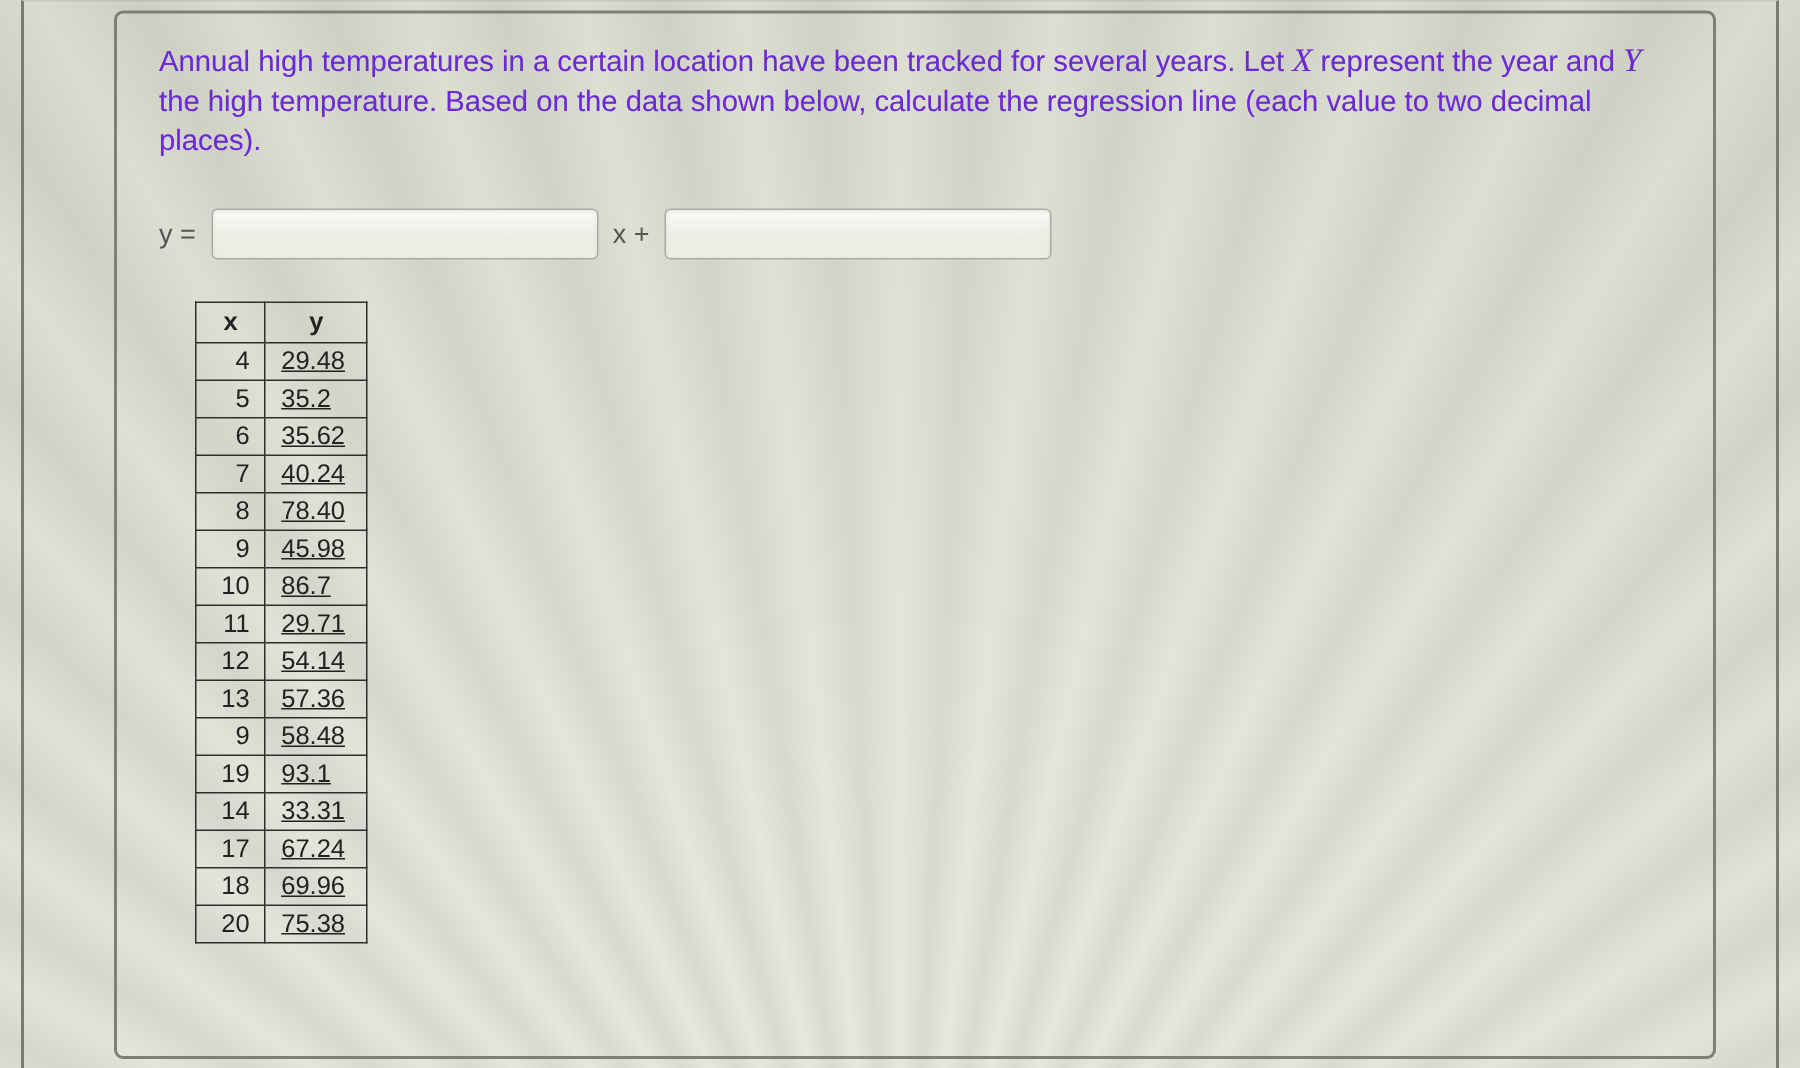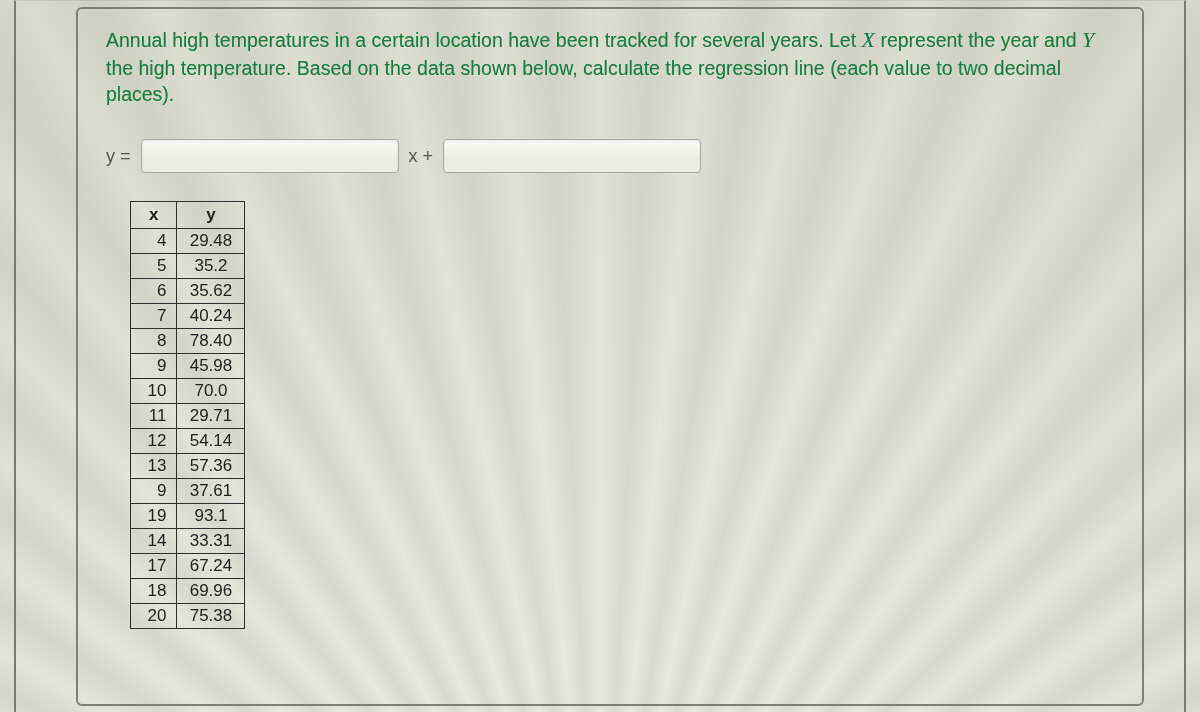--- a/index.html
+++ b/index.html
@@ -34,21 +34,21 @@
   .problem-box {
     position: absolute;
     left: 60px; top: 6px; right: 40px; bottom: 6px;
     border: 2px solid #7f8075;
     border-radius: 6px;
     padding: 16px 28px 10px 28px;
     background: rgba(0,0,0,0);
   }
 
   .prompt {
-    color: #15803d;
+    color: #6d28d9;
     font-size: 19.5px;
     line-height: 1.35;
     text-shadow: 0 0 0.3px rgba(0,0,0,0.2);
   }
   .prompt .var {
     font-family: Georgia, 'Times New Roman', serif;
     font-style: italic;
     font-size: 22px;
   }
 
@@ -88,21 +88,21 @@
     color: #222;
   }
   table.data th {
     text-align: center;
     font-weight: bold;
     font-size: 17px;
     padding: 3px 18px;
     background: transparent;
   }
   table.data td:first-child { width: 42px; text-align: right; }
-  table.data td:nth-child(2) { width: 68px; text-align: center; }
+  table.data td:nth-child(2) { width: 68px; text-align: left; text-decoration: underline; }
 </style>
 </head>
 <body>
 
 <div class="outer-frame">
   <div class="problem-box">
 
     <div class="prompt">
       <span>Annual high temperatures in a certain location have been tracked for several years. Let </span><span class="var">X</span><span> represent the year and </span><span class="var">Y</span><span> the high temperature. Based on the data shown below, calculate the regression line (each value to two decimal places).</span>
     </div>
@@ -141,37 +141,37 @@
           <tr>
             <td>8</td>
             <td>78.40</td>
           </tr>
           <tr>
             <td>9</td>
             <td>45.98</td>
           </tr>
           <tr>
             <td>10</td>
-            <td>70.0</td>
+            <td>86.7</td>
           </tr>
           <tr>
             <td>11</td>
             <td>29.71</td>
           </tr>
           <tr>
             <td>12</td>
             <td>54.14</td>
           </tr>
           <tr>
             <td>13</td>
             <td>57.36</td>
           </tr>
           <tr>
             <td>9</td>
-            <td>37.61</td>
+            <td>58.48</td>
           </tr>
           <tr>
             <td>19</td>
             <td>93.1</td>
           </tr>
           <tr>
             <td>14</td>
             <td>33.31</td>
           </tr>
           <tr>

